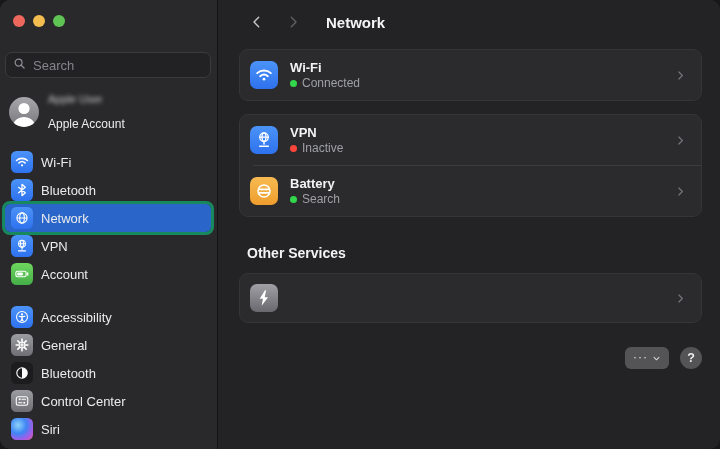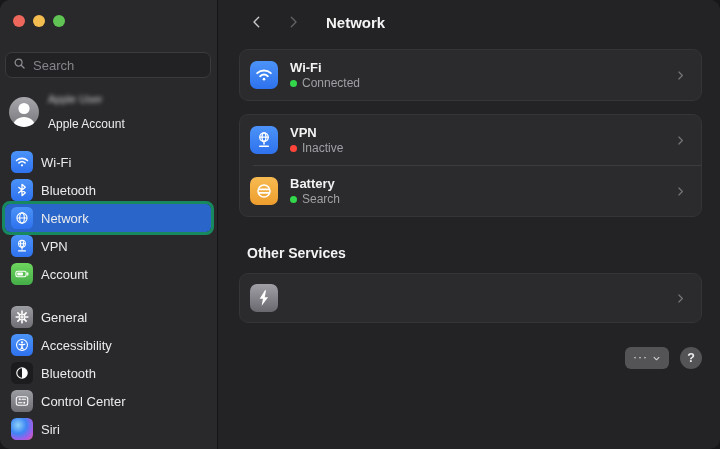--- a/index.html
+++ b/index.html
@@ -153,44 +153,44 @@
             <rect x="4.9" y="9.9" width="8.5" height="4.2" rx="1.1" fill="#fff" stroke="none"></rect>
             <path d="M20.6 10.4v3.2" stroke-width="1.9" stroke-linecap="round"></path>
           </svg>
         </span>
         <span>Account</span>
       </div>
 
       <div class="nav-gap"></div>
 
       <div class="nav-item">
+        <span class="icon22 bg-blue">
+          <svg viewBox="0 0 24 24" fill="none" stroke="#fff" stroke-width="1.6" stroke-linecap="round">
+            <circle cx="12" cy="12" r="8.2"></circle>
+              <circle cx="12" cy="8.2" r="1.7" fill="#fff" stroke="none"></circle>
+            <path d="M7.7 10.7c2.9 1 5.7 1 8.6 0"></path>
+              <path d="M12 12.4v2.5"></path>
+              <path d="M10 18.4l2-3.5 2 3.5"></path>
+          </svg>
+        </span>
+        <span>Accessibility</span>
+      </div>
+
+      <div class="nav-item">
         <span class="icon22 bg-gray">
           <svg viewBox="0 0 24 24" fill="none" stroke="#fff" stroke-width="1.8">
             <circle cx="12" cy="12" r="4.4"></circle>
               <circle cx="12" cy="12" r="1.6"></circle>
             <g stroke-width="2.4" stroke-linecap="round">
               <path d="M17.6 12h3.2M6.4 12H3.2M12 17.6v3.2M12 6.4V3.2"></path>
               <path d="M15.96 15.96l2.26 2.26M8.04 8.04L5.78 5.78M15.96 8.04l2.26-2.26M8.04 15.96l-2.26 2.26"></path>
             </g>
           </svg>
         </span>
         <span>General</span>
-      </div>
-
-      <div class="nav-item">
-        <span class="icon22 bg-blue">
-          <svg viewBox="0 0 24 24" fill="none" stroke="#fff" stroke-width="1.6" stroke-linecap="round">
-            <circle cx="12" cy="12" r="8.2"></circle>
-              <circle cx="12" cy="8.2" r="1.7" fill="#fff" stroke="none"></circle>
-            <path d="M7.7 10.7c2.9 1 5.7 1 8.6 0"></path>
-              <path d="M12 12.4v2.5"></path>
-              <path d="M10 18.4l2-3.5 2 3.5"></path>
-          </svg>
-        </span>
-        <span>Accessibility</span>
       </div>
 
       <div class="nav-item">
         <span class="icon22 bg-black">
           <svg viewBox="0 0 24 24" fill="none" stroke="#fff" stroke-width="1.7">
             <circle cx="12" cy="12" r="7.8"></circle>
               <path d="M12 4.2a7.8 7.8 0 0 1 0 15.6z" fill="#fff" stroke="none"></path>
           </svg>
         </span>
         <span>Bluetooth</span>

